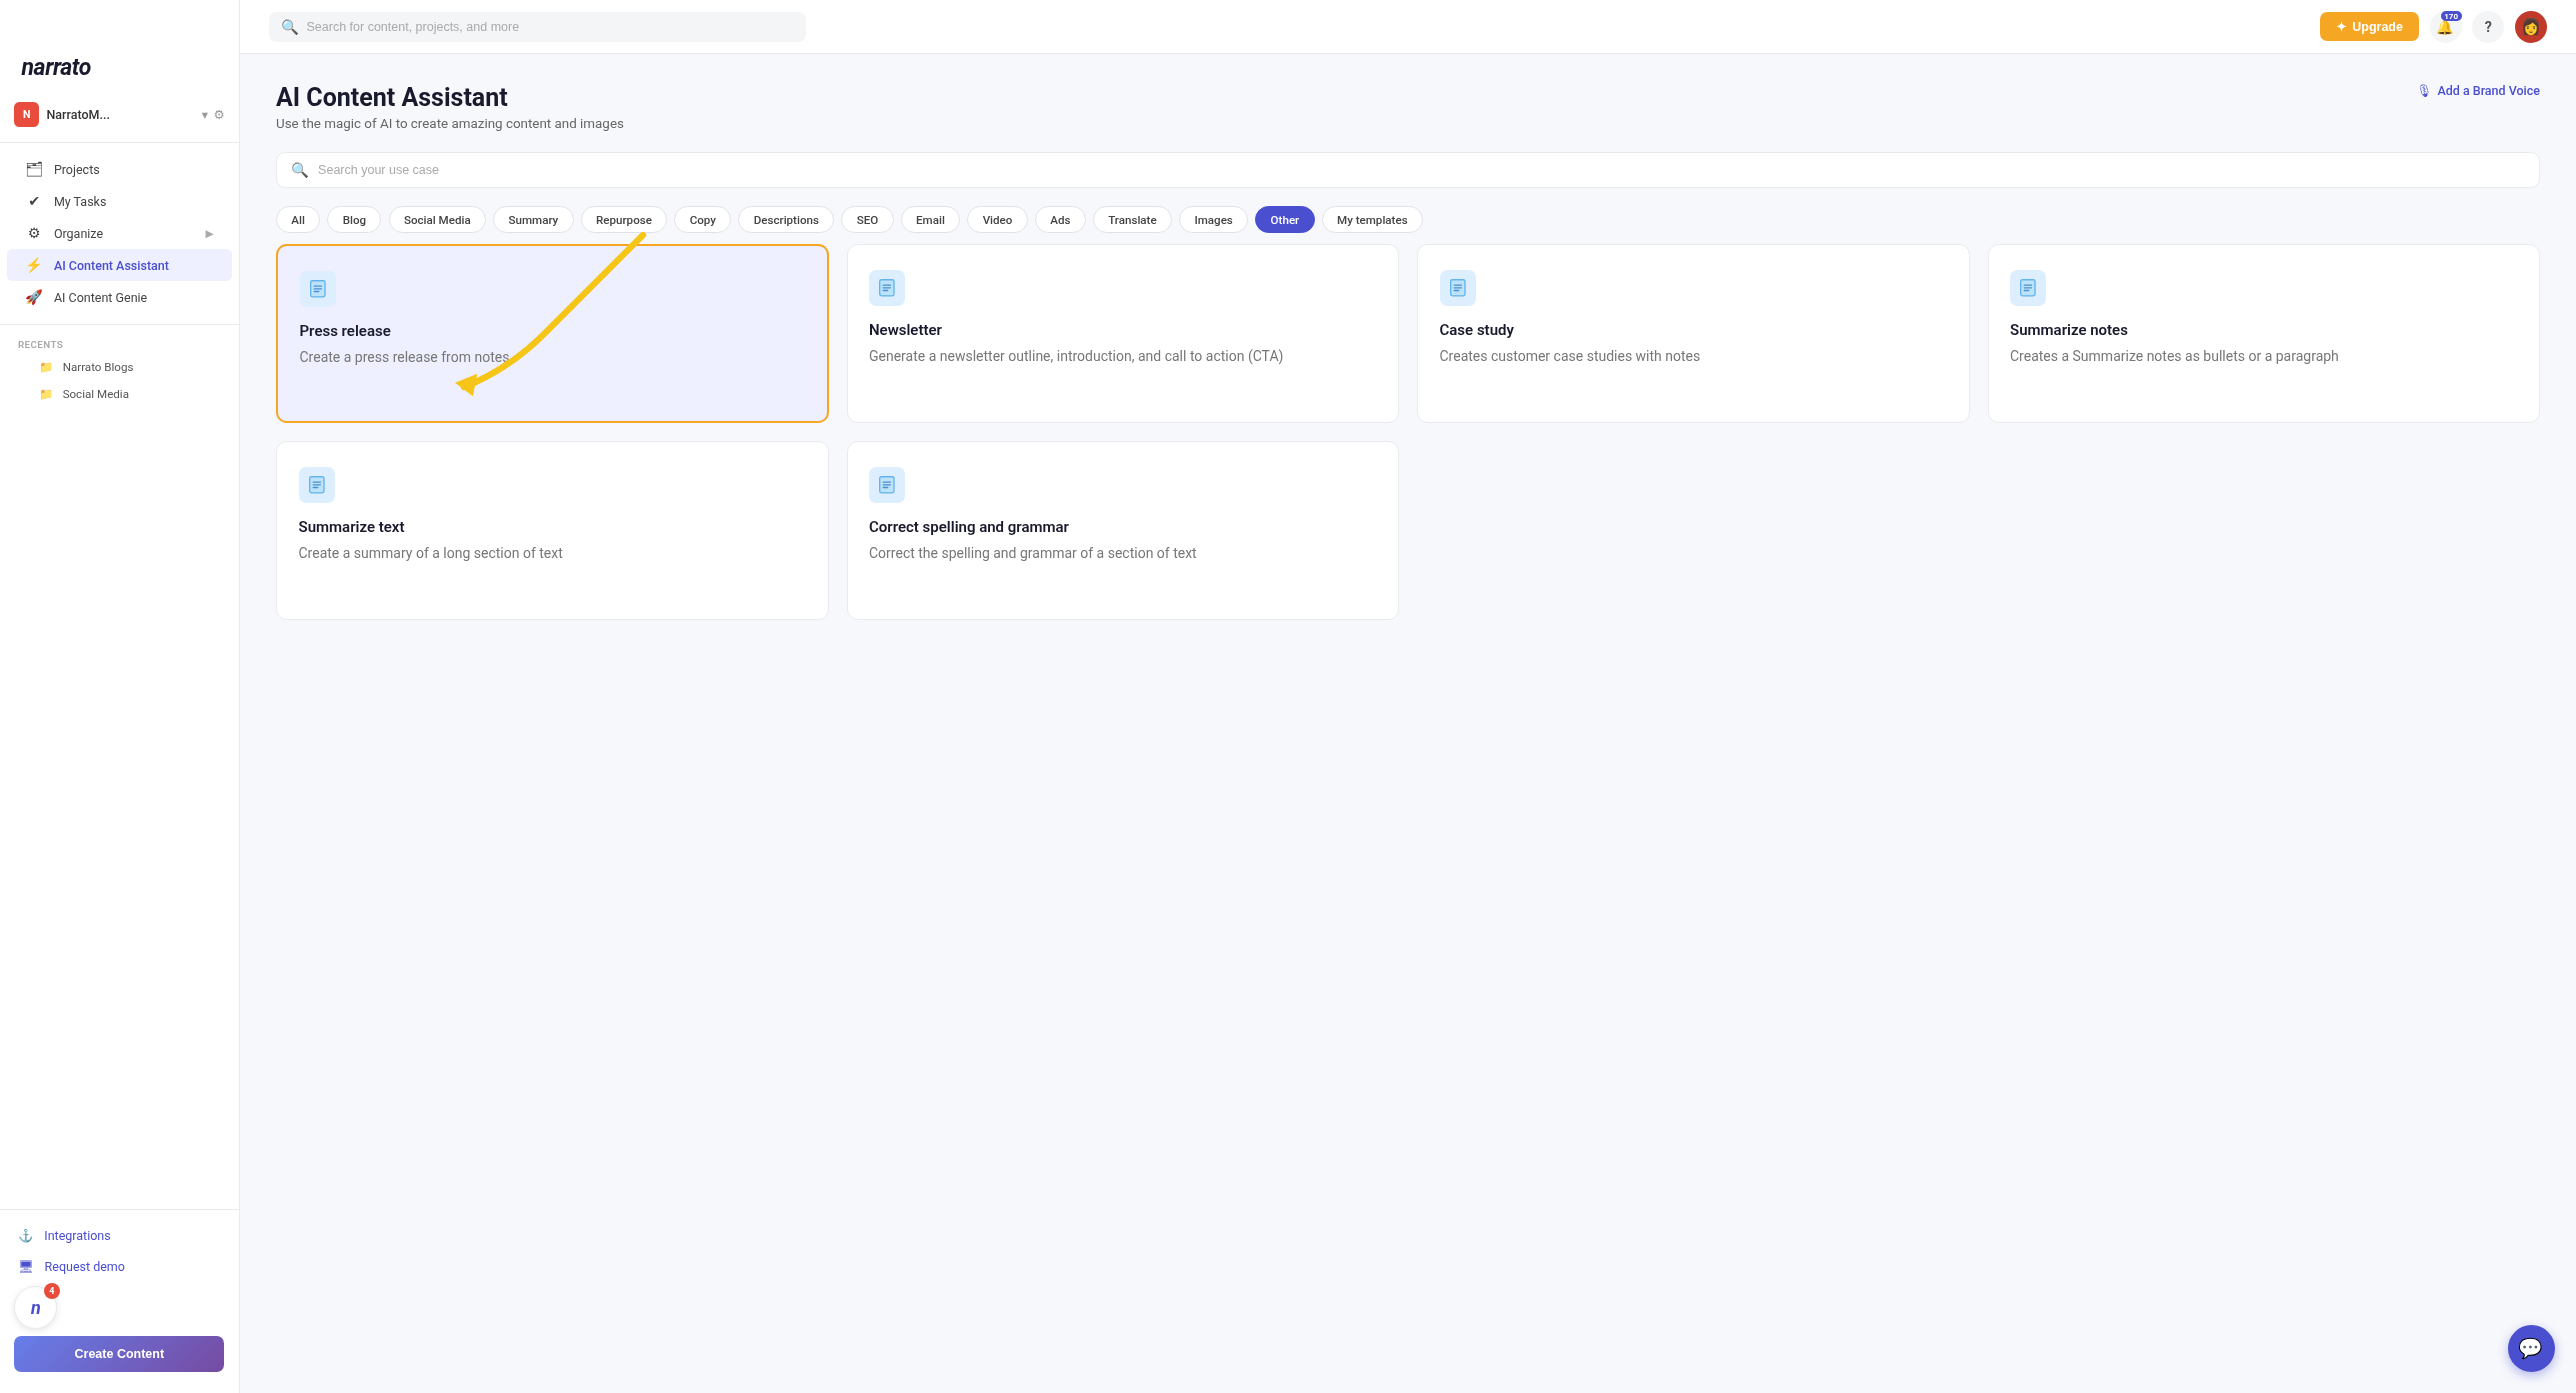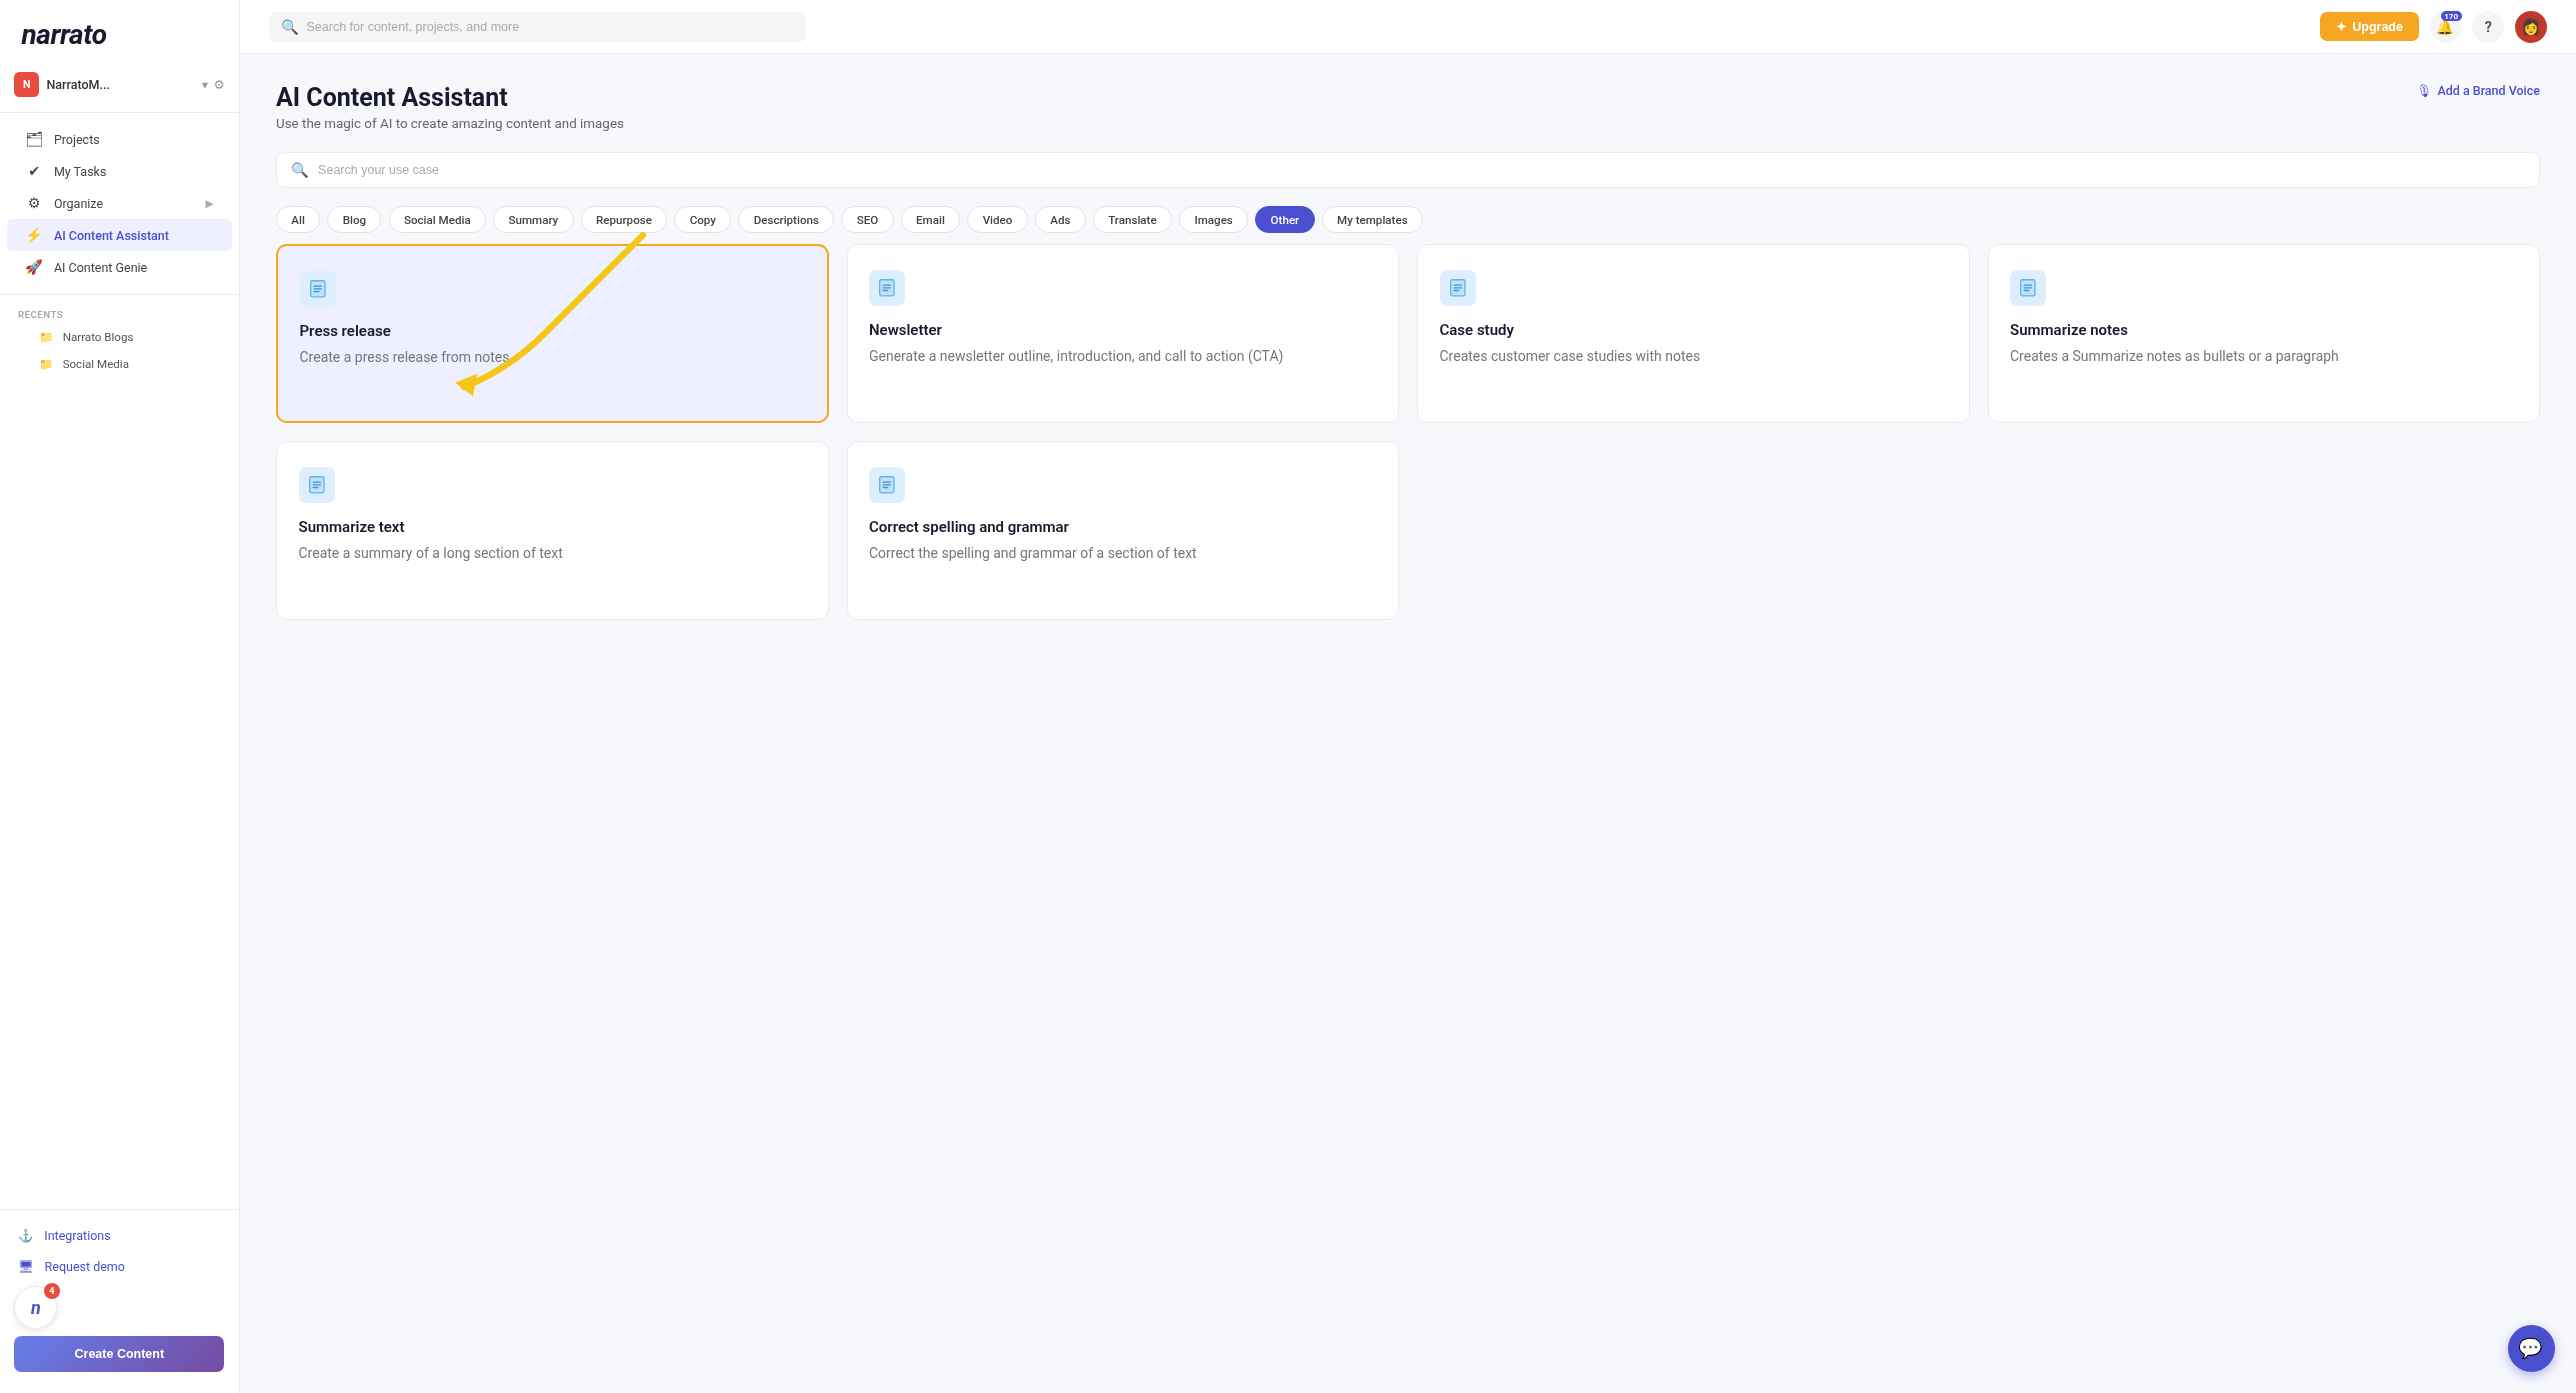--- a/index.html
+++ b/index.html
@@ -15,25 +15,26 @@
       flex-direction: column;
       height: 100vh;
       overflow-y: auto;
     }
     .sidebar-logo {
       padding: 18px 21.5px 14.3px;
       display: flex;
       align-items: center;
     }
     .logo-text {
-      font-size: 28px;
+      font-size: 23px;
       font-weight: 700;
       color: #1a1a2e;
       font-style: italic;
       letter-spacing: -0.4px;
+      margin-top: 36px;
     }
     .workspace-row {
       display: flex;
       align-items: center;
       padding: 7.2px 14.3px 10.7px;
       gap: 7.2px;
       cursor: pointer;
     }
     .workspace-avatar {
       width: 25px; height: 25px;

